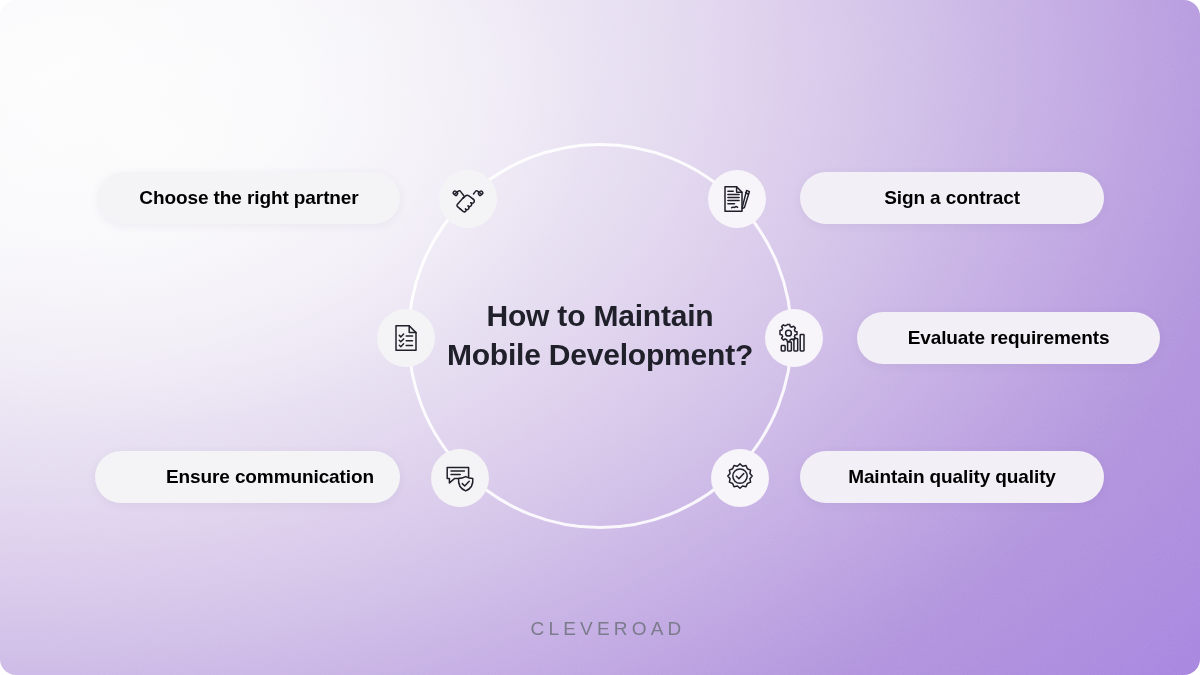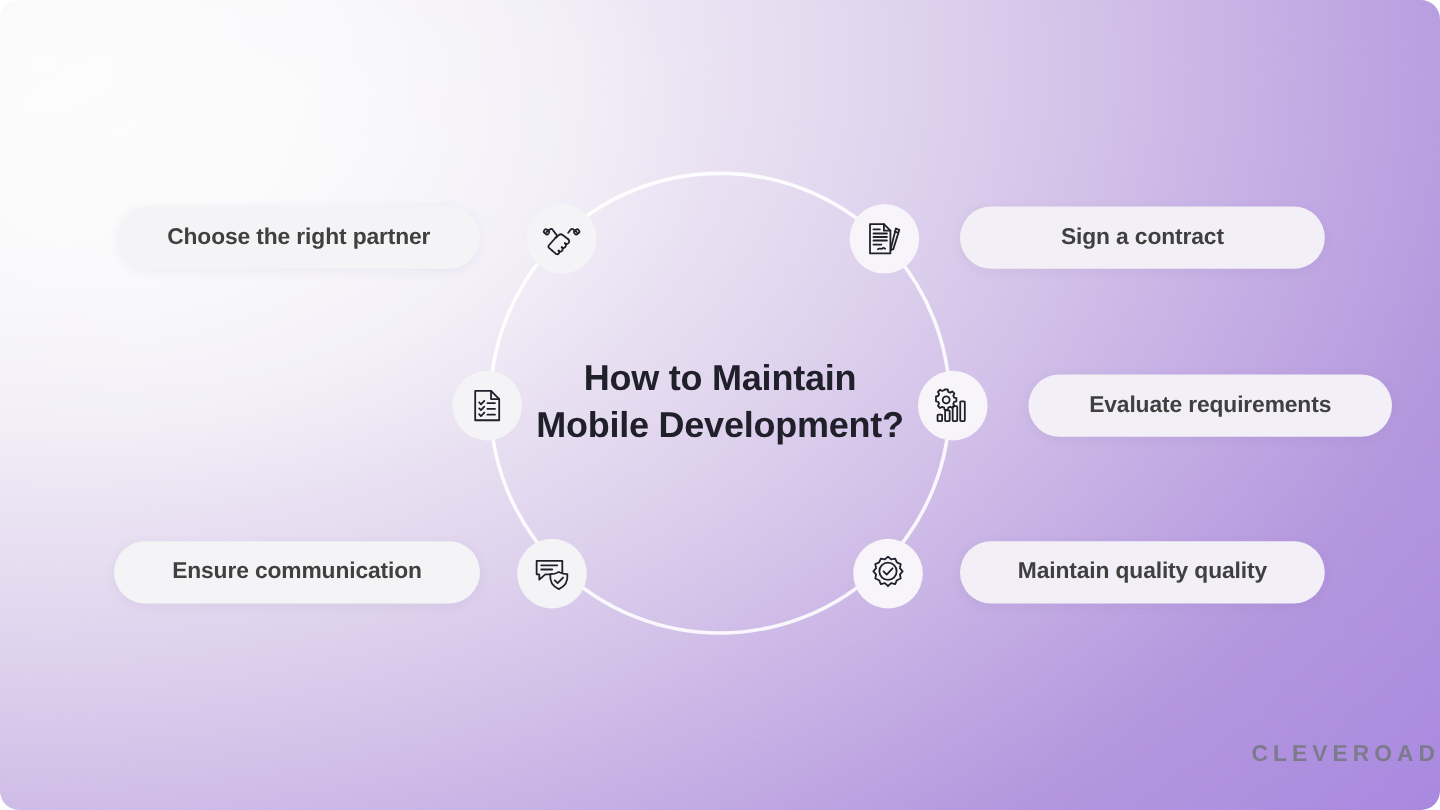--- a/index.html
+++ b/index.html
@@ -74,30 +74,30 @@
     height: 52px;
     display: flex;
     align-items: center;
     justify-content: center;
     padding: 0 26px;
     border-radius: 26px;
     box-sizing: border-box;
     font-size: 19px;
     font-weight: 600;
     letter-spacing: -.1px;
-    color: #404040;
+    color: #000000;
     white-space: nowrap;
     box-shadow: 0 2px 10px rgba(90,70,130,.07);
   }
   .pill.left  { background: #f4f4f6; }
   .pill.right { background: #f2eff7; }
 
   .p-choose   { left: 98px;  top: 172px;  width: 302px; }
   .p-define   { left: 40px;  top: 312px;  width: 274px; }
-  .p-ensure   { left: 95px;  top: 451px;  width: 305px; }
+  .p-ensure   { left: 95px;  top: 451px;  width: 305px; justify-content: flex-end; }
   .p-sign     { left: 800px; top: 172px;  width: 304px; text-align: center; }
   .p-evaluate { left: 857px; top: 312px;  width: 303px; }
   .p-maintain { left: 800px; top: 451px;  width: 304px; }
 
   
   .bubble {
     position: absolute;
     width: 58px;
     height: 58px;
     border-radius: 50%;
@@ -116,23 +116,23 @@
   .b-chart     { left: 765px; top: 309px; }
   .b-chat      { left: 431px; top: 449px; }
   .b-badge     { left: 711px; top: 449px; }
 
   
   #brand {
     position: absolute;
     left: 0;
     right: 0;
     top: 618px;
-    text-align: right;
+    text-align: center;
     font-size: 19px;
-    font-weight: 700;
+    font-weight: 400;
     letter-spacing: 4.2px;
     color: #7b7b8c;
     margin-left: 16px;
   }
 </style>
 </head>
 <body>
 
 <div id="canvas">
 

